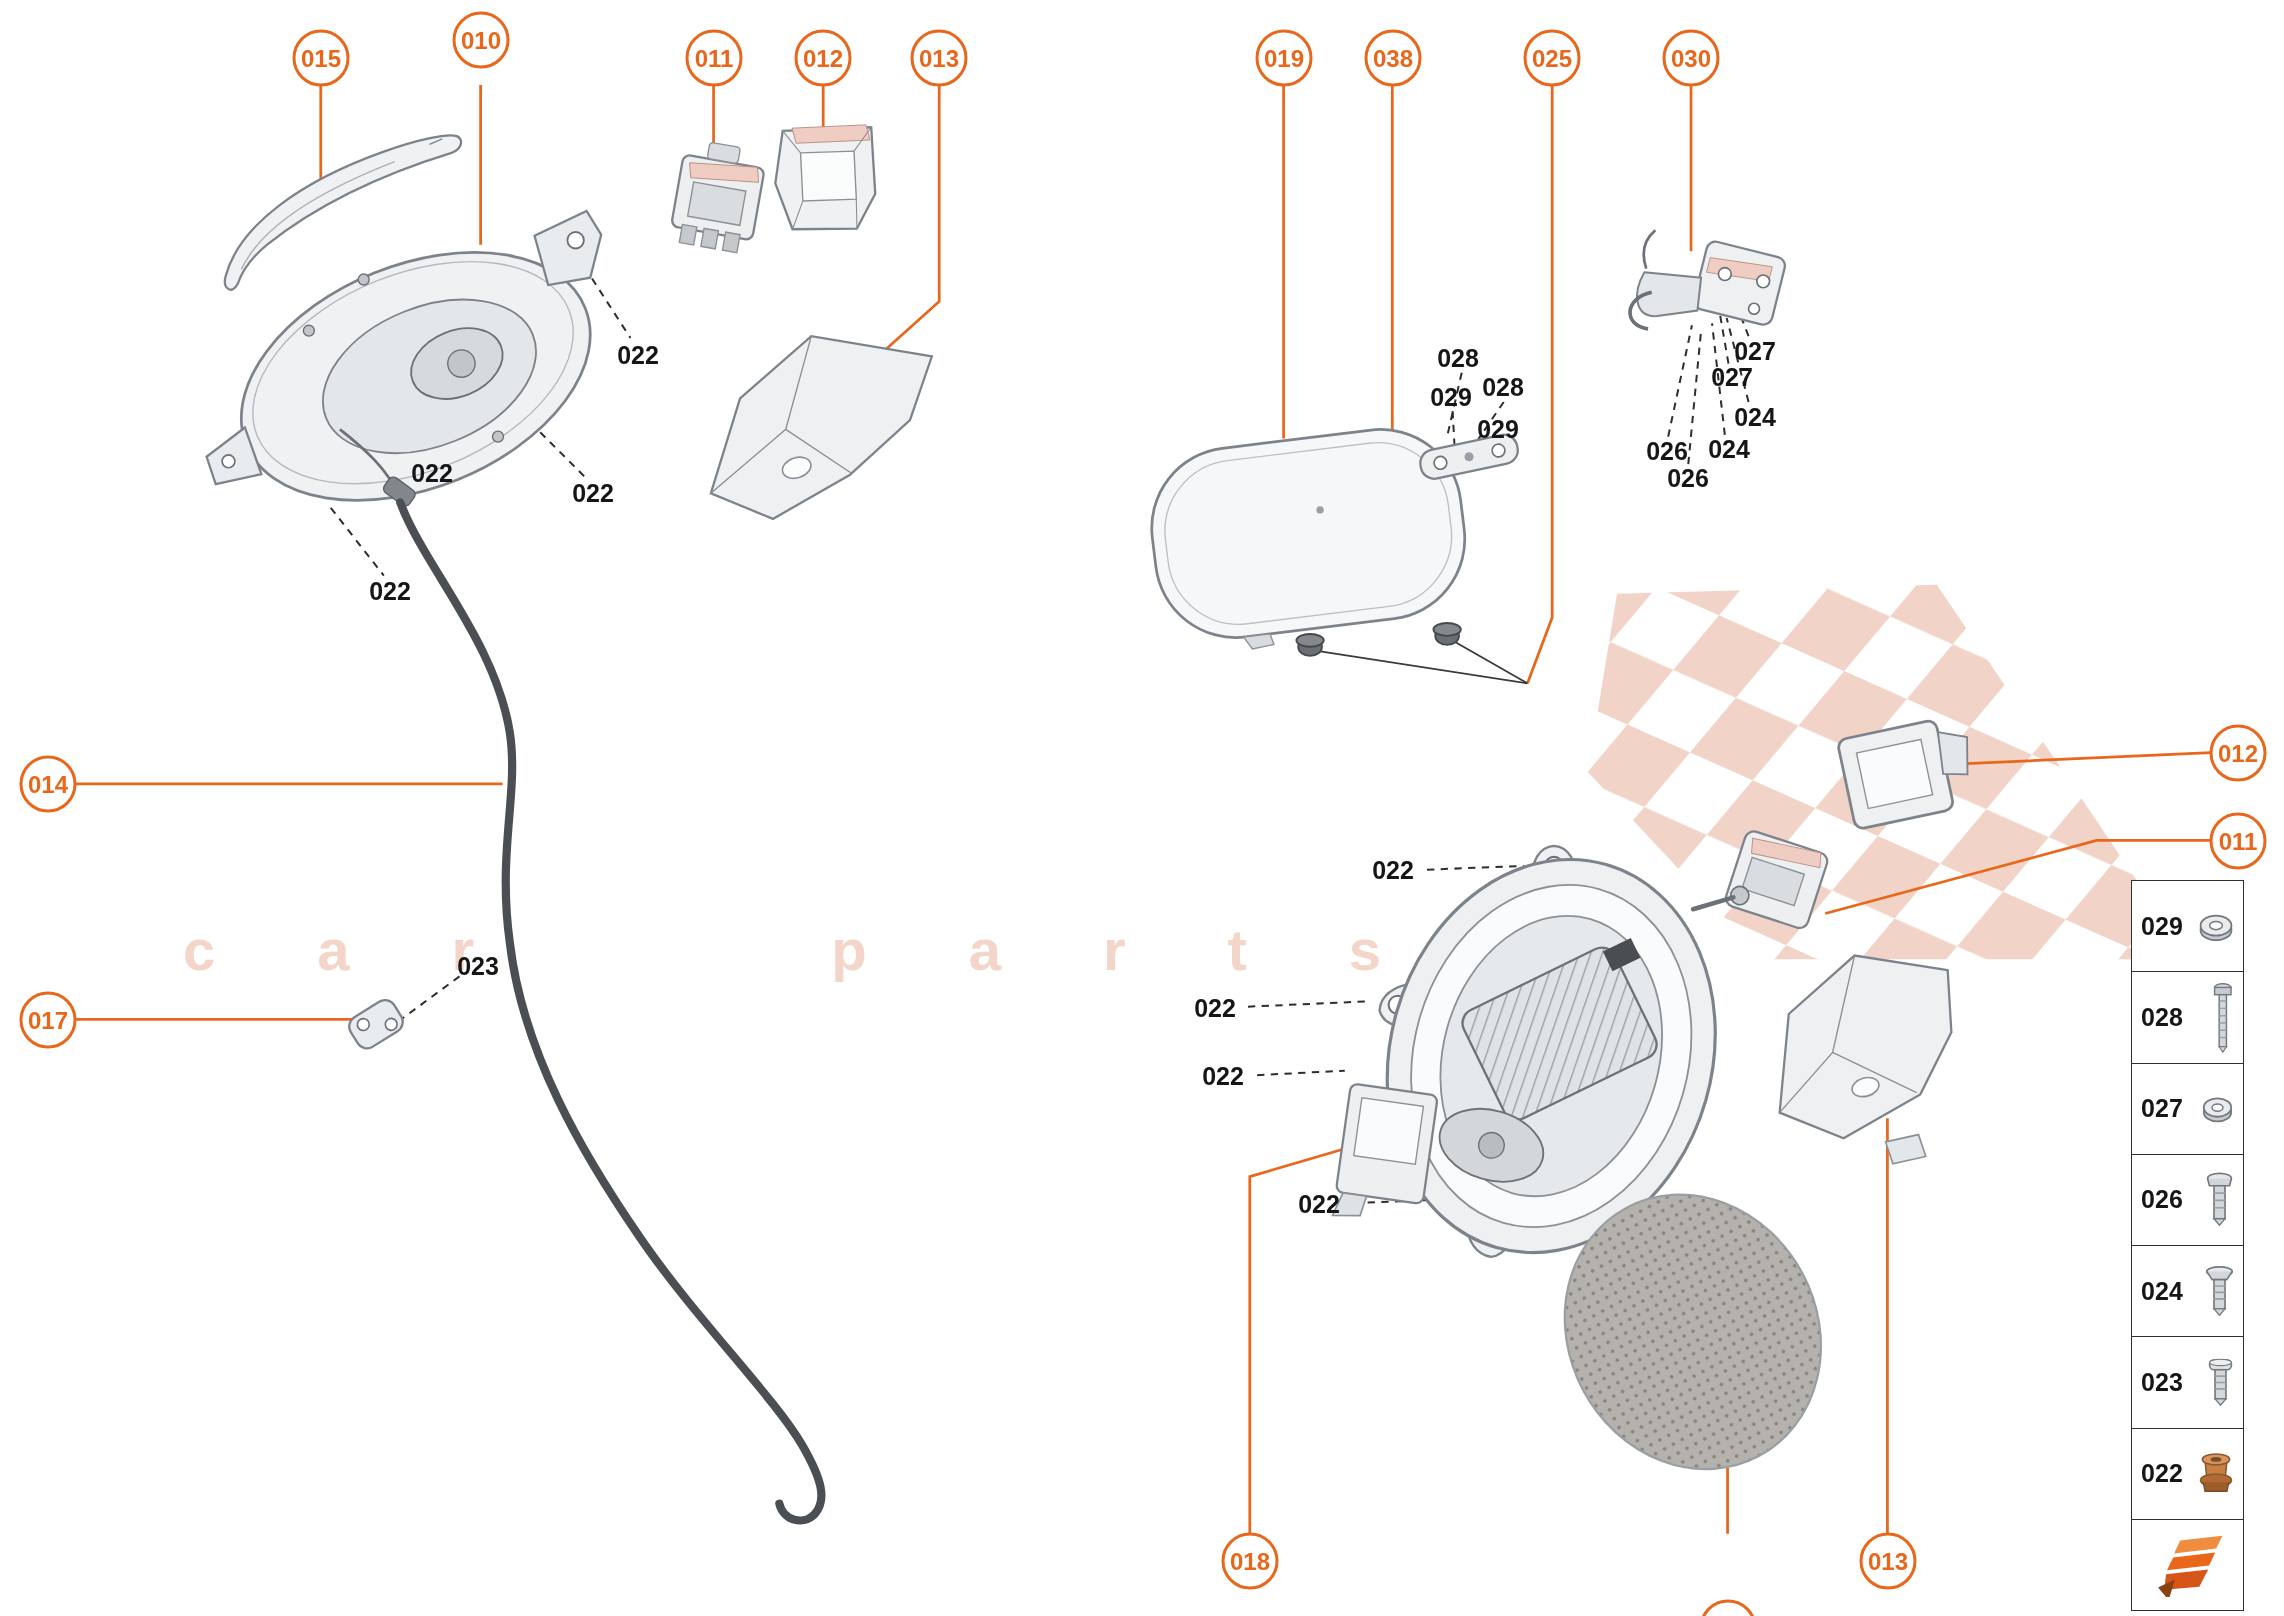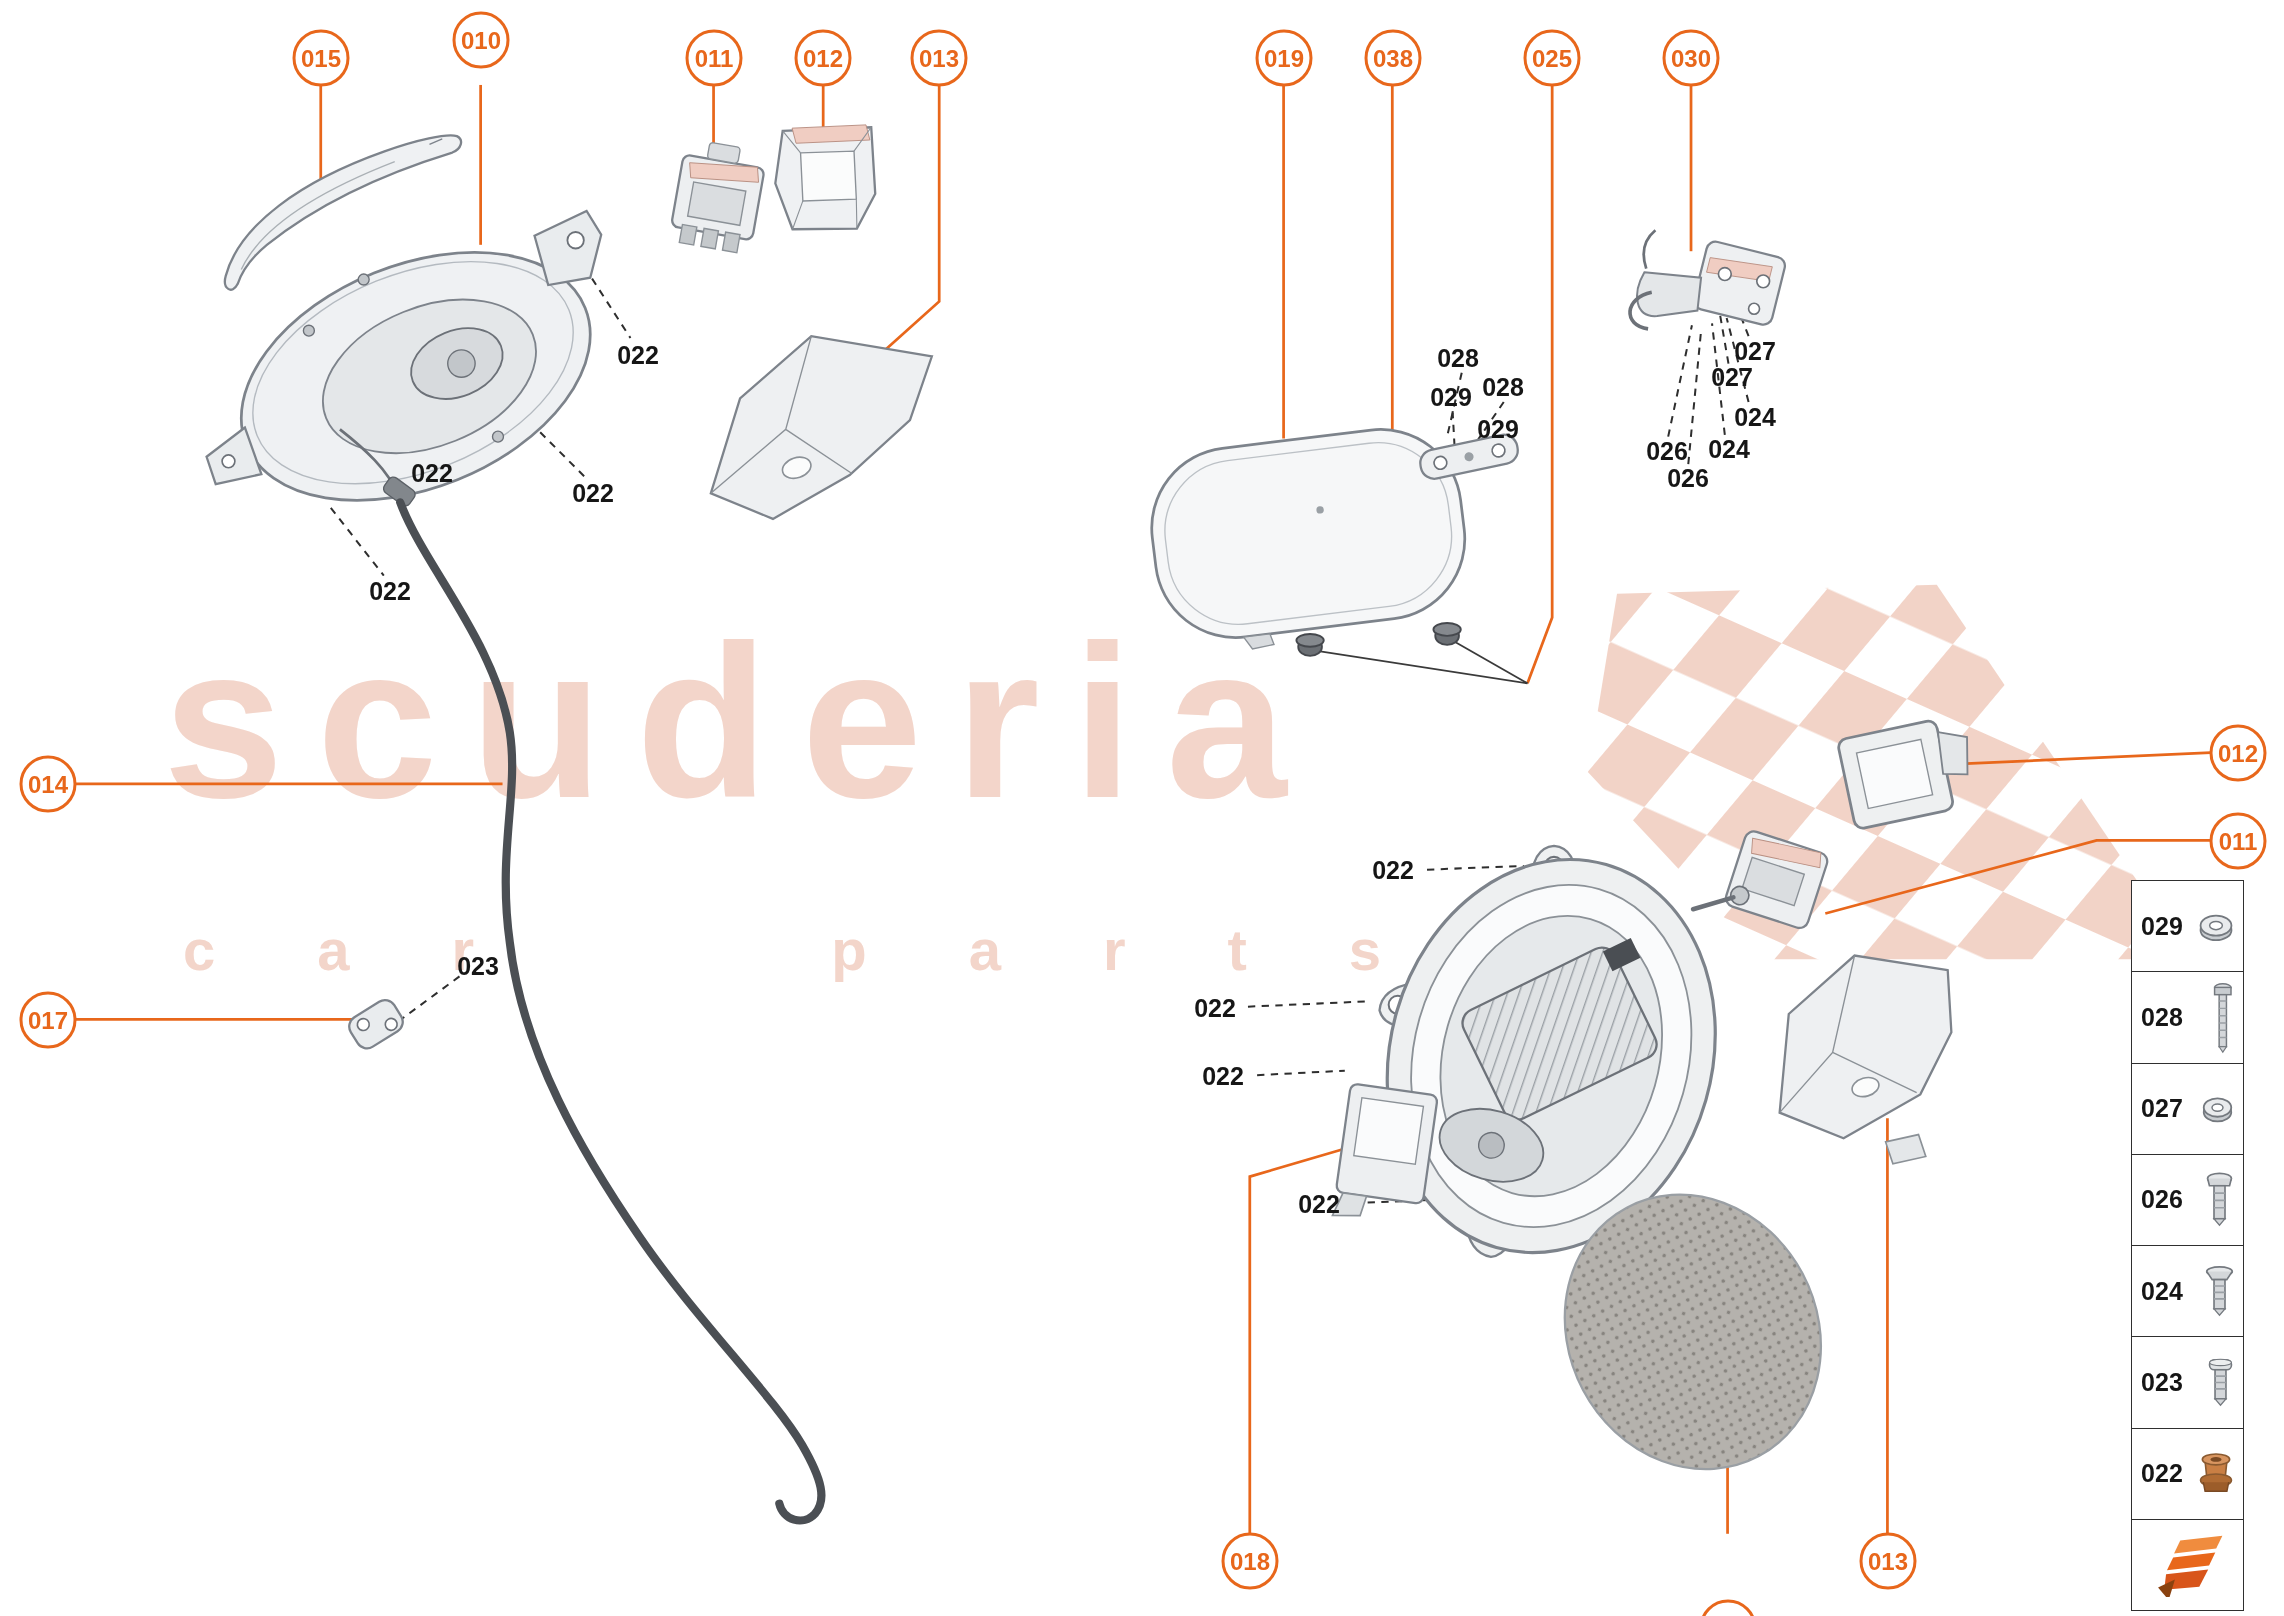--- a/index.html
+++ b/index.html
@@ -47,21 +47,20 @@
   }
   .legend-row:last-child { border-bottom:none; }
   .legend-label { font-size:25px; font-weight:700; color:#161616; }
   .legend-icon { display:flex; align-items:center; justify-content:center; }
 </style>
 </head>
 <body>
 
 <div class="stage">
 
-  <div class="watermark-title">scuderia</div>
   <div class="watermark-sub">car parts</div>
 
   <svg class="art" width="2284" height="1616" viewBox="0 0 2500 1769">
     <defs>
       <pattern id="mesh" width="11" height="11" patternUnits="userSpaceOnUse">
         <rect width="11" height="11" fill="#b5b2ad"></rect>
         <circle cx="5.5" cy="5.5" r="2" fill="#87847f"></circle>
       </pattern>
       <pattern id="hatch" width="12" height="12" patternUnits="userSpaceOnUse" patternTransform="rotate(45)">
         <rect width="12" height="12" fill="#e0e3e5"></rect>

